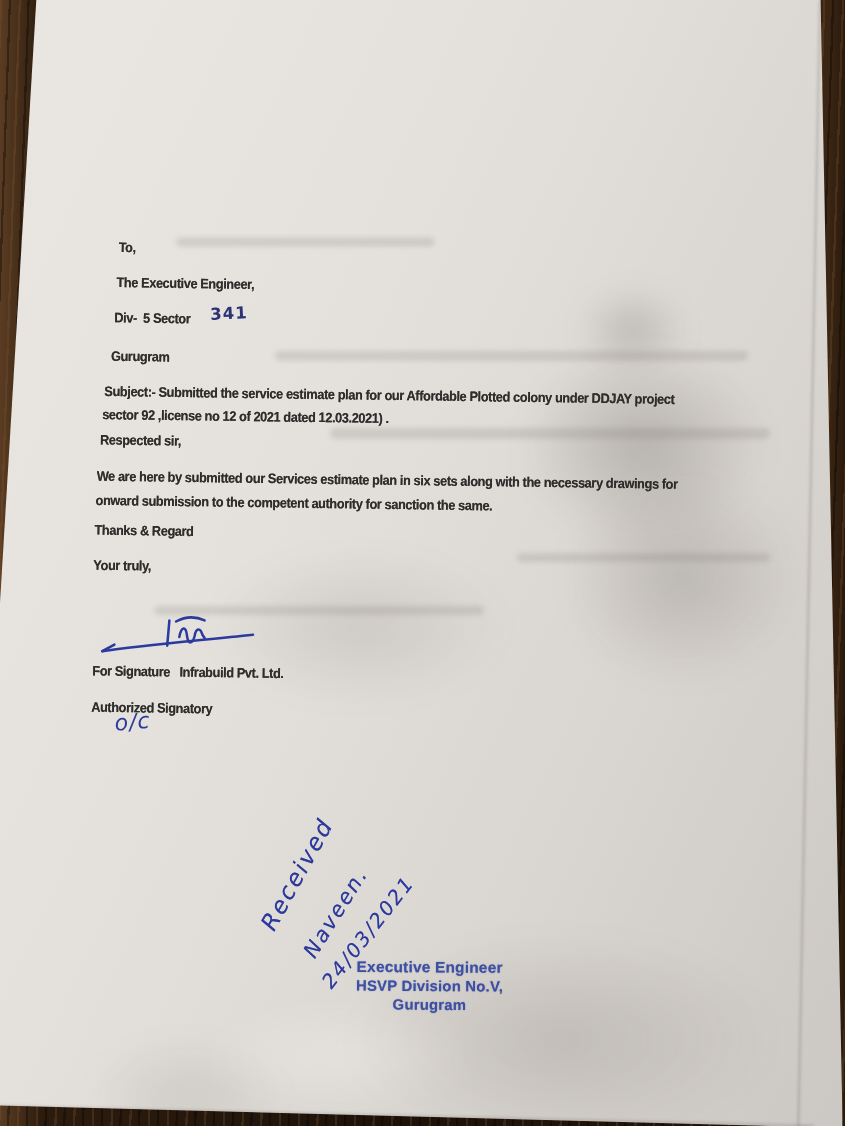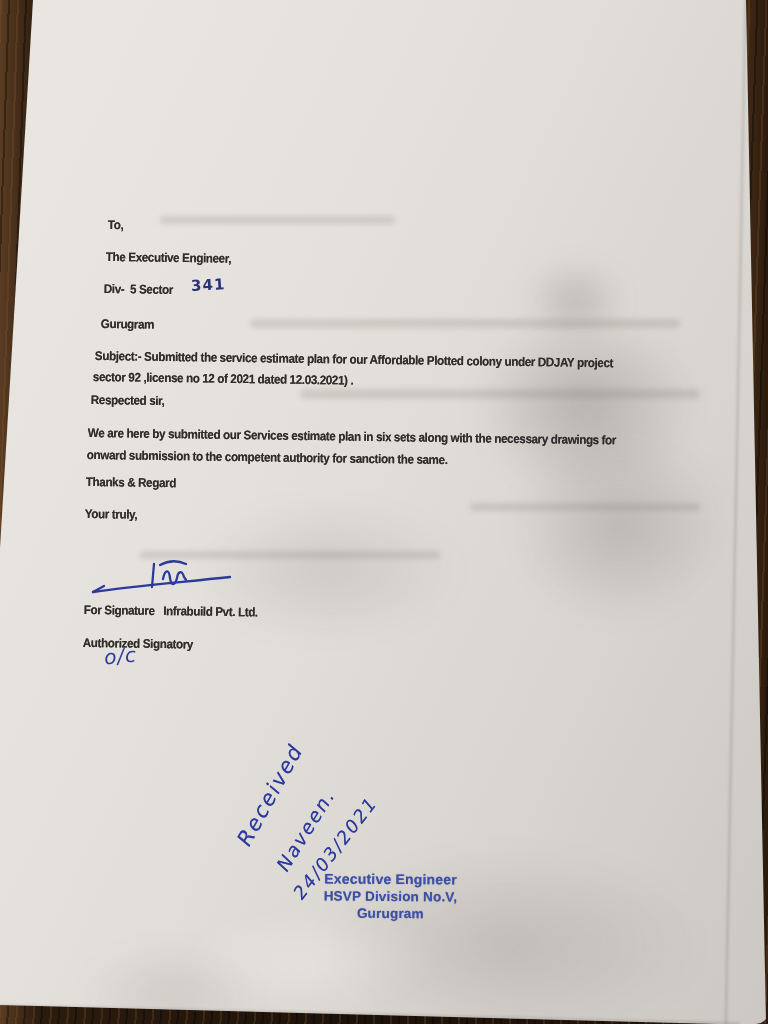--- a/index.html
+++ b/index.html
@@ -10,21 +10,20 @@
     background-image:
       repeating-linear-gradient(92deg, rgba(130,88,50,.28) 0 2px, rgba(0,0,0,0) 2px 8px, rgba(0,0,0,.35) 8px 10px, rgba(0,0,0,0) 10px 17px),
       linear-gradient(90deg,#5a3c22 0%,#2c1c0e 5%,#1d120a 45%,#22150a 85%,#3c2613 98%,#2a1a0d 100%);
   }
   .photo{position:absolute;inset:0;}
   
   .paper{
     position:absolute;inset:0;
     clip-path:polygon(33px 0px,746px 0px,766px 1024px,718px 1024px,0px 1005px,0px 548px);
     background:linear-gradient(115deg,#eae7e2 0%,#e4e1dc 38%,#d8d4cf 72%,#cbc7c2 100%);
-    border-radius:12px;
   }
   .shade{position:absolute;border-radius:50%;pointer-events:none;}
   .blur{filter:blur(12px);}
   .ghost{position:absolute;background:rgba(126,121,114,.22);border-radius:5px;filter:blur(2.6px);}
   .edge{position:absolute;background:rgba(40,35,30,.12);filter:blur(1.2px);transform-origin:left top;}
   
   .t{
     position:absolute;white-space:pre;
     font-family:"Liberation Sans",sans-serif;font-weight:700;
     font-size:12.5px;letter-spacing:-0.4px;color:#2f2d2b;

